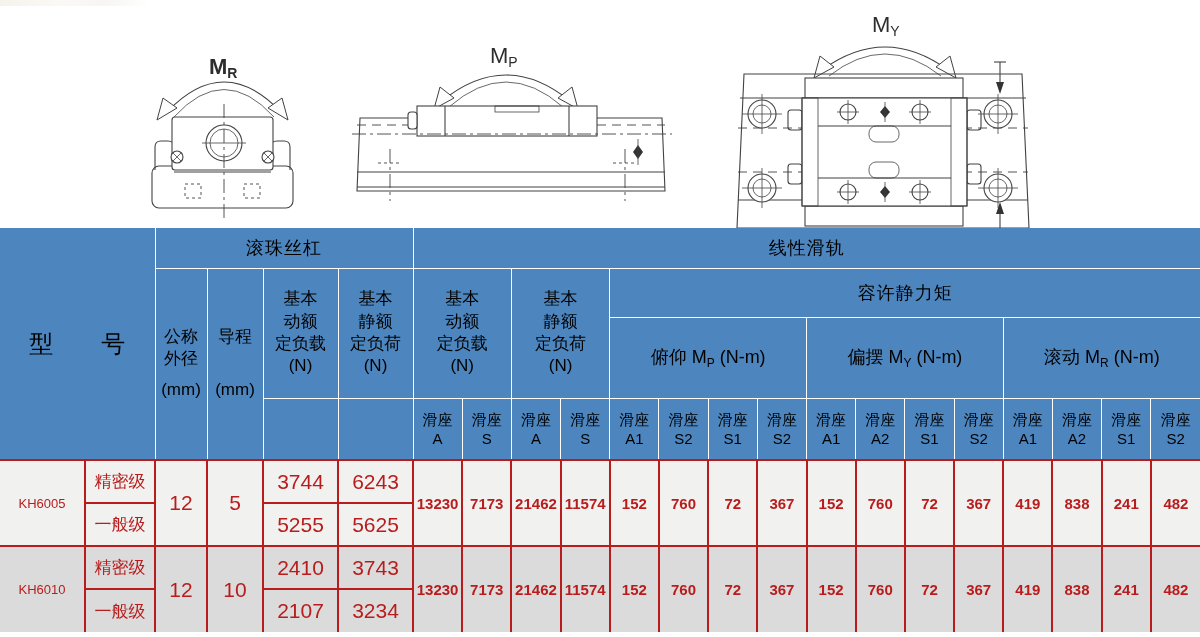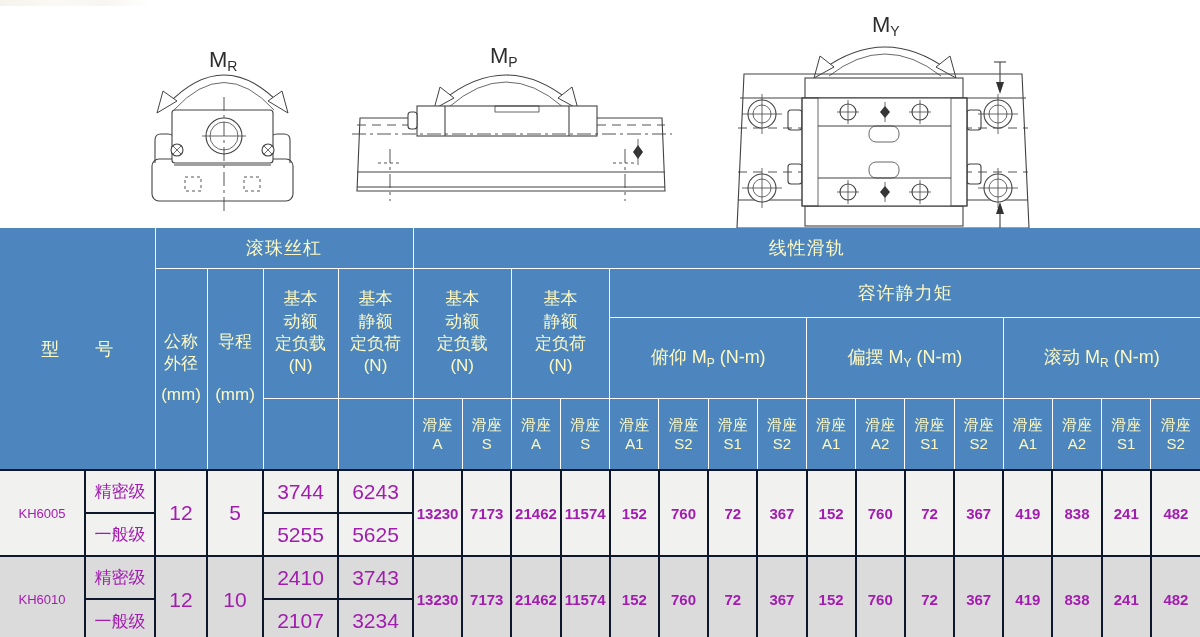--- a/index.html
+++ b/index.html
@@ -2,48 +2,48 @@
 <html><head>
 <meta charset="utf-8">
 <style>
   * { margin:0; padding:0; box-sizing:border-box; }
   html,body { width:1200px; height:637px; background:#ffffff; overflow:hidden;
               font-family:"Liberation Sans","DejaVu Sans",sans-serif; }
   #stage { position:relative; width:1200px; height:637px; background:#fff; }
 
   
   .diagram { position:absolute; }
-  #dia-mr { left:145px; top:41px; width:185px; height:176px; }
+  #dia-mr { left:145px; top:48px; width:185px; height:176px;font-weight:bold; }
   #dia-mp { left:352px; top:39px; width:320px; height:166px; }
   #dia-my { left:728px; top:10px;  width:320px; height:224px; }
   .diagram svg { width:100%; height:100%; display:block; }
   .ln   { fill:none; stroke:#424242; stroke-width:1.1; }
   .lnth { fill:none; stroke:#424242; stroke-width:0.8; }
   .wh   { fill:#ffffff; stroke:#424242; stroke-width:1.1; }
   .dash { fill:none; stroke:#424242; stroke-width:0.9; stroke-dasharray:9 6; }
   .cdot { fill:none; stroke:#424242; stroke-width:0.9; stroke-dasharray:14 4 3 4; }
   .sdash{ fill:none; stroke:#424242; stroke-width:0.9; stroke-dasharray:3 3; }
   .ah   { fill:#fdfdfd; stroke:#424242; stroke-width:1; }
   .dk   { fill:#333; stroke:none; }
   .mlbl { font-size:22px; fill:#2d2d2d; }
   .msub { font-size:14px; fill:#2d2d2d; }
   .artifact { position:absolute; left:0; top:0; width:150px; height:6px; opacity:.22;
               background:linear-gradient(90deg,#cfc9a8,#e8e4d2 40%,#d8d4c2 70%,#fff); }
 
   
   #spec-table { position:absolute; left:0; top:228px; width:1200px;
                 border-collapse:collapse; table-layout:fixed; border:hidden; }
   #spec-table th, #spec-table td { text-align:center; vertical-align:middle; padding:0; overflow:hidden; }
-  #spec-table th { background:#4d86bf; color:#fef9c3; font-weight:normal;
+  #spec-table th { background:#4d86bf; color:#000000; font-weight:normal;
                    border:1px solid #ffffff; }
-  #spec-table td { border:2px solid #0f172a; color:#a21caf; }
-  tr.hA { height:40px; } tr.hB { height:49px; } tr.hC { height:81px; } tr.hD { height:72px; }
+  #spec-table td { border:2px solid #b91c1c; color:#b91c1c; }
+  tr.hA { height:40px; } tr.hB { height:49px; } tr.hC { height:81px; } tr.hD { height:62px; }
   tr.dr { height:43px; }
   .sec      { font-size:18px; letter-spacing:1px; }
-  .h-model  { font-size:18px; }
+  .h-model  { font-size:24px; }
   .h-multi  { font-size:17px; line-height:1.32; }
   .h-multi .gap-s { margin-top:9px; }
   .h-multi .gap-l { margin-top:30px; }
   .h-moment { font-size:18px; }
   .h-moment sub { font-size:12px; vertical-align:-0.3em; }
   .h-slider { font-size:15px; line-height:1.28; }
   .g1 td { background:#f1f1f0; }
   .g2 td { background:#dbdbdb; }
   .c-model { font-size:13px; }
   .c-grade { font-size:17px; }

